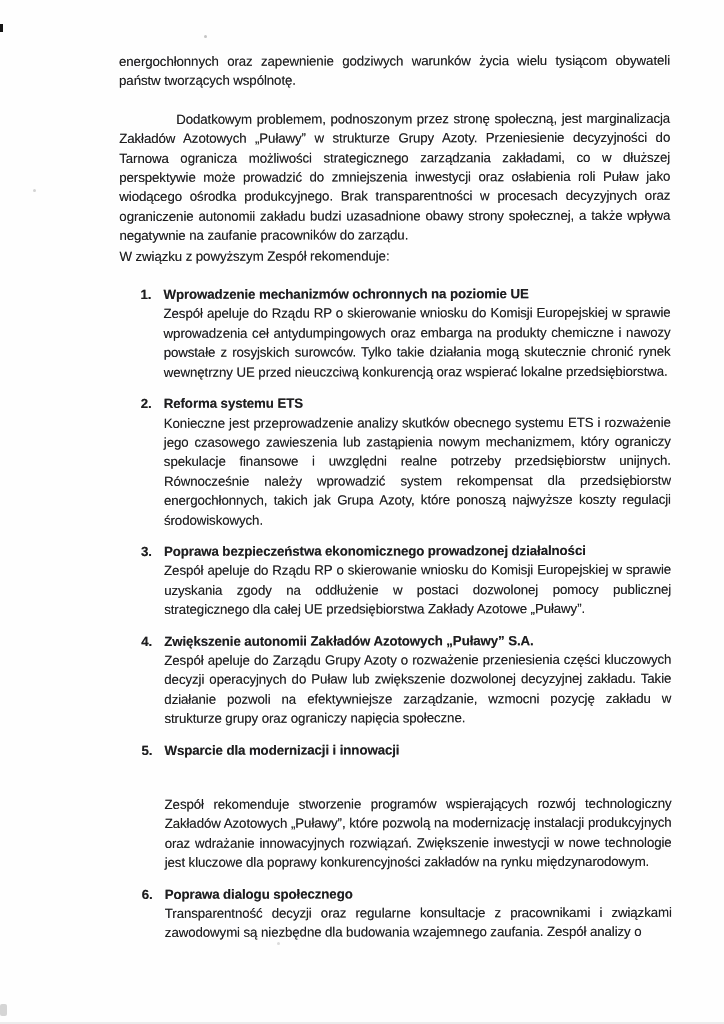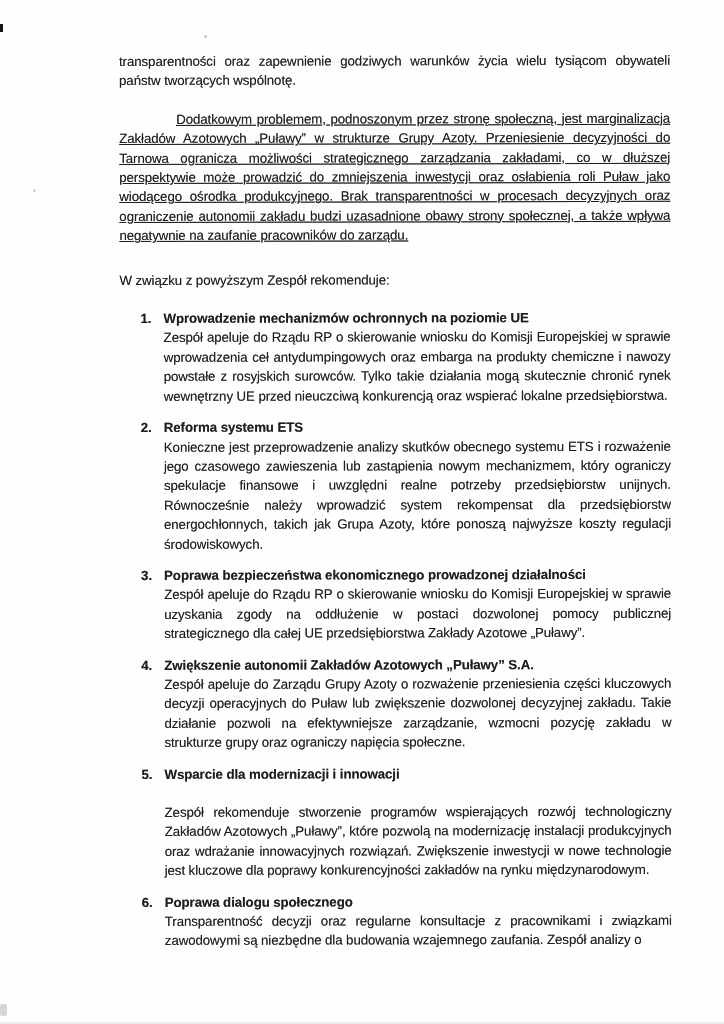--- a/index.html
+++ b/index.html
@@ -22,28 +22,28 @@
     color:var(--ink);
     font-size:13.3px;
     line-height:19.4px;
     letter-spacing:-0.1px;
     text-align:justify;
     transform:rotate(-0.12deg);
     transform-origin:top left;
     text-shadow:0 0 0.5px rgba(25,25,25,0.55);
   }
   .para{margin:0 0 19px 0;}
-  .para.indented{text-indent:57px;margin-bottom:25px;text-decoration:underline;}
+  .para.indented{text-indent:57px;margin-bottom:1px;}
   .para.lead-in{text-align:left;margin-bottom:19px;}
   .rec-list{margin:0;padding:0;}
   .rec{display:flex;margin-bottom:12px;padding-left:21px;}
   .rec-num{flex:0 0 23px;width:23px;font-weight:bold;text-align:left;}
   .rec-main{flex:1;min-width:0;}
   .rec-title{font-weight:bold;text-align:left;}
-  .rec.gap-after-title .rec-body{margin-top:19px;}
+  .rec.gap-after-title .rec-body{margin-top:35px;}
   
   .artifact{position:absolute;}
   .tick-top-left{left:0;top:24px;width:3px;height:8px;background:var(--artifact);}
   .smudge-bottom-left{left:0;top:1004px;width:7px;height:12px;background:rgba(120,120,120,0.30);border-radius:2px;}
   .speck-1{left:204px;top:35px;width:3px;height:3px;background:rgba(110,110,110,0.40);border-radius:50%;}
   .speck-2{left:33px;top:189px;width:3px;height:3px;background:rgba(120,120,120,0.32);border-radius:50%;}
   .speck-3{left:277px;top:942px;width:3px;height:3px;background:rgba(140,140,140,0.30);border-radius:50%;}
   .bottom-edge{left:0;bottom:0;width:724px;height:2px;background:rgba(185,185,185,0.25);}
 </style>
 </head>
@@ -53,21 +53,21 @@
 
   <div class="artifact tick-top-left"></div>
   <div class="artifact smudge-bottom-left"></div>
   <div class="artifact speck-1"></div>
   <div class="artifact speck-2"></div>
   <div class="artifact speck-3"></div>
   <div class="artifact bottom-edge"></div>
 
   <div class="content">
 
-    <p class="para continuation">transparentności oraz zapewnienie godziwych warunków życia wielu tysiącom obywateli państw tworzących wspólnotę.</p>
+    <p class="para continuation">energochłonnych oraz zapewnienie godziwych warunków życia wielu tysiącom obywateli państw tworzących wspólnotę.</p>
 
     <p class="para indented">Dodatkowym problemem, podnoszonym przez stronę społeczną, jest marginalizacja Zakładów Azotowych „Puławy” w strukturze Grupy Azoty. Przeniesienie decyzyjności do Tarnowa ogranicza możliwości strategicznego zarządzania zakładami, co w dłuższej perspektywie może prowadzić do zmniejszenia inwestycji oraz osłabienia roli Puław jako wiodącego ośrodka produkcyjnego. Brak transparentności w procesach decyzyjnych oraz ograniczenie autonomii zakładu budzi uzasadnione obawy strony społecznej, a także wpływa negatywnie na zaufanie pracowników do zarządu.</p>
 
     <p class="para lead-in">W związku z powyższym Zespół rekomenduje:</p>
 
     <div class="rec-list">
 
       <div class="rec">
         <div class="rec-num">1.</div>
         <div class="rec-main">

